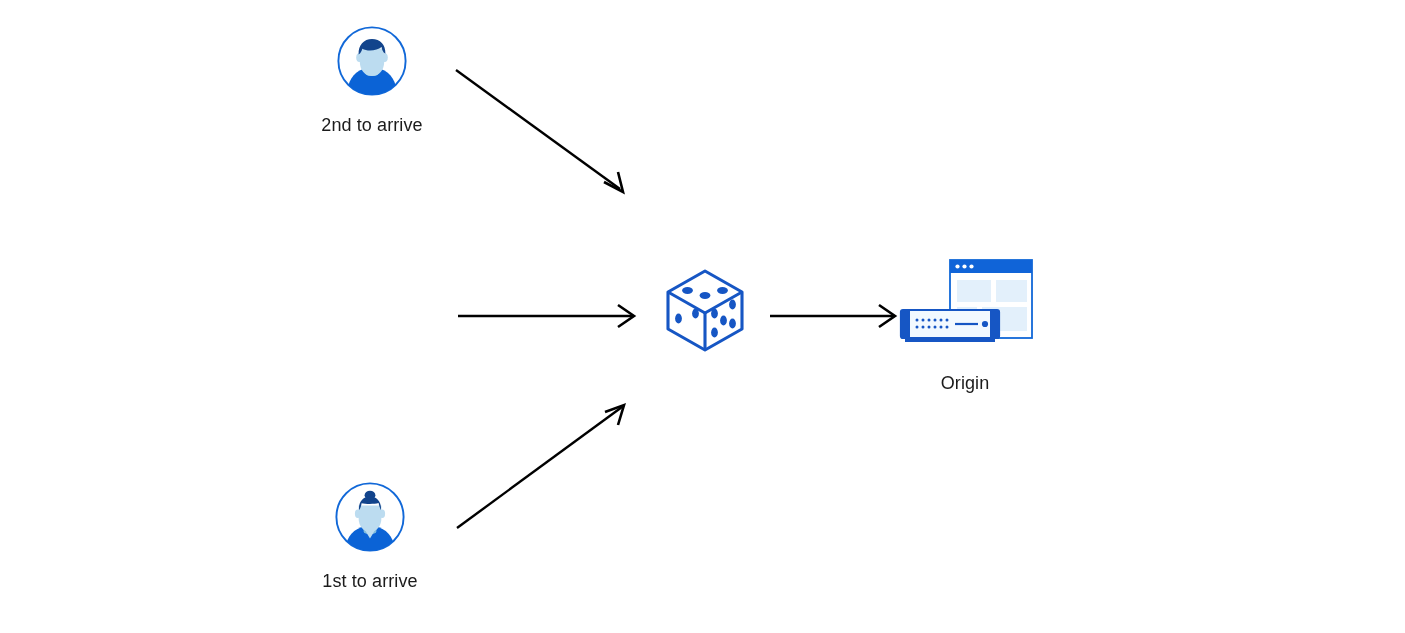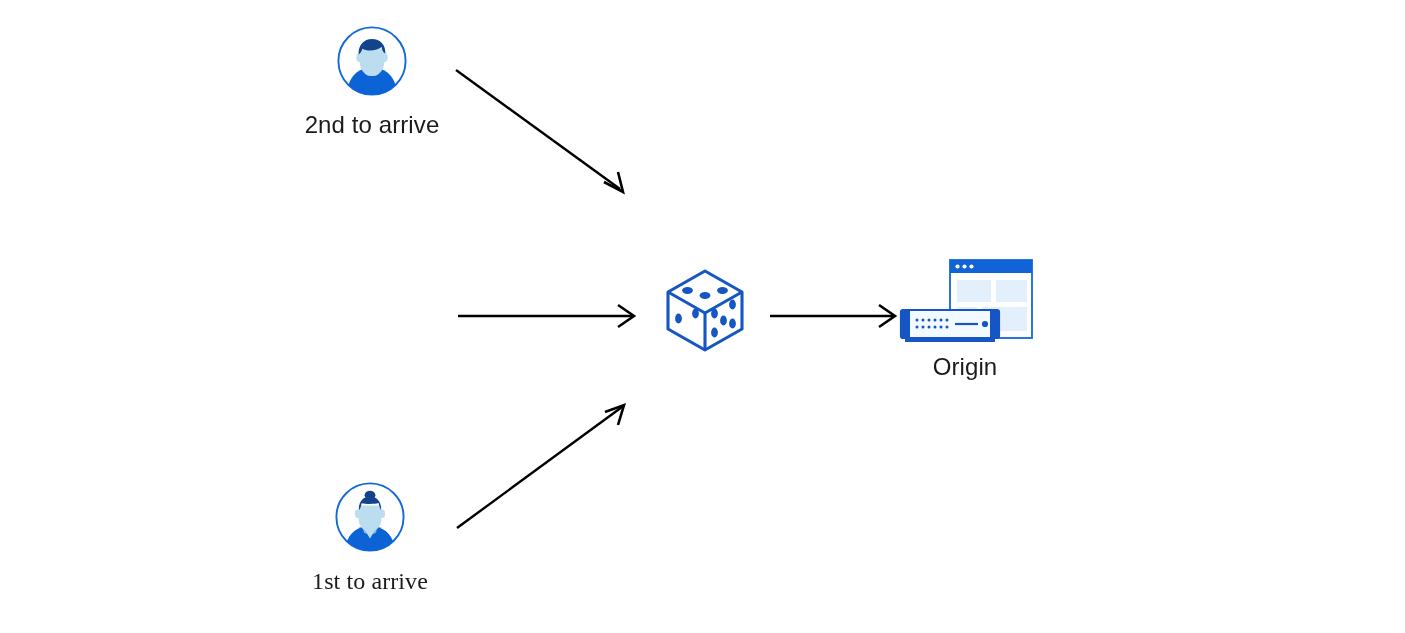--- a/index.html
+++ b/index.html
@@ -25,21 +25,21 @@
     text-align: center;
   }
   .avatar-ring {
     width: 74px;
     height: 74px;
     margin: 0 auto;
     display: block;
   }
   .node-label {
     display: block;
-    font-size: 24px;
+    font-size: 18px;
     line-height: 22px;
     color: #1b1b1b;
     letter-spacing: 0.1px;
     white-space: nowrap;
   }
   .avatar-node .node-label {
     margin-top: 16px;
   }
   .dice-node {
     width: 96px;
@@ -49,21 +49,21 @@
     width: 180px;
     text-align: center;
   }
   .origin-art {
     position: relative;
     width: 140px;
     height: 100px;
     margin: 0 auto;
   }
   .origin-node .node-label {
-    margin-top: 0;
+    margin-top: 16px;
   }
   .arrow-layer {
     position: absolute;
     left: 0;
     top: 0;
     width: 1405px;
     height: 633px;
     pointer-events: none;
   }
 </style>
@@ -112,21 +112,21 @@
         <ellipse cx="24.3" cy="33.6" rx="3.1" ry="4.4" fill="#bcdcf0"></ellipse>
         <ellipse cx="49.7" cy="33.6" rx="3.1" ry="4.4" fill="#bcdcf0"></ellipse>
         <path d="M24.8 24.5 h24.4 v13.2 c0 8.4 -5.3 14.4 -12.2 14.4 -6.9 0 -12.2 -6 -12.2 -14.4 Z" fill="#bcdcf0"></path>
         <path d="M23.6 30.4 c-0.4 -9.2 5.2 -15.3 13.4 -15.3 8.2 0 13.6 5.6 13.4 14.6 -2.6 -1.2 -3.4 -4.1 -3.8 -6.6 -4.6 3.6 -14.1 4.6 -19.3 1.6 -0.6 2.4 -1.6 4.6 -3.7 5.7 Z" fill="#12448c"></path>
       </g>
     </svg>
     <span class="node-label">2nd to arrive</span>
   </div>
 
 
-  <div class="node avatar-node" style="left:290px; top:480px;font-family:Liberation Serif, serif;">
+  <div class="node avatar-node" style="left:290px; top:480px;">
     <svg class="avatar-ring" viewBox="0 0 74 74" xmlns="http://www.w3.org/2000/svg">
       <defs>
         <clipPath id="clip-av3">
             <circle cx="37" cy="37" r="33.6"></circle>
           </clipPath>
       </defs>
       <circle cx="37" cy="37" r="33.6" fill="#ffffff" stroke="#1168d8" stroke-width="1.9"></circle>
       <g clip-path="url(#clip-av3)">
         <path d="M37 46 c12.6 0 21.5 7.6 23.6 17.6 l0 10.4 -47.2 0 0 -10.4 C15.5 53.6 24.4 46 37 46 Z" fill="#0b63d6"></path>
         <path d="M30.8 41 h12.4 v10.5 c0 3.2 -12.4 3.2 -12.4 0 Z" fill="#9fd0e8"></path>

